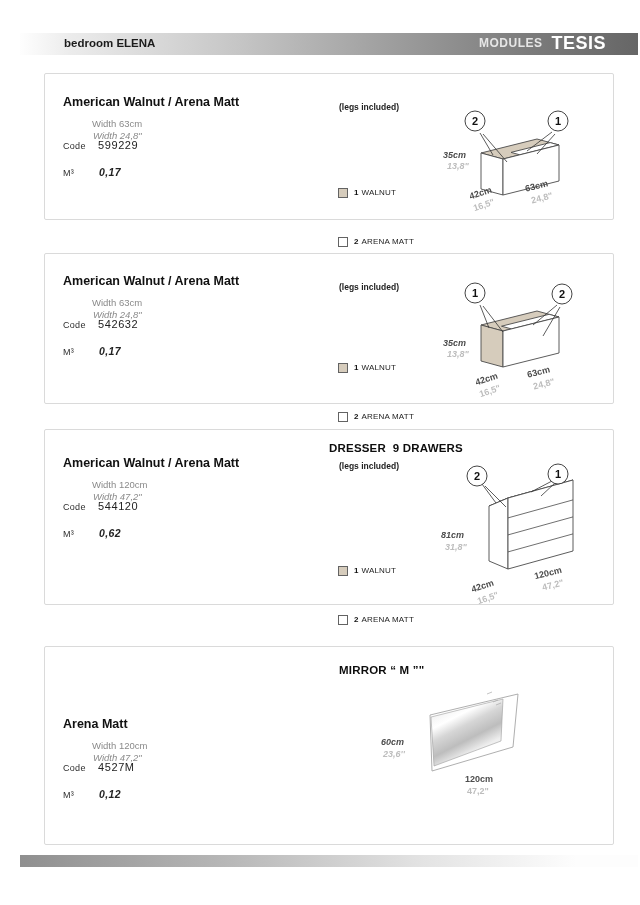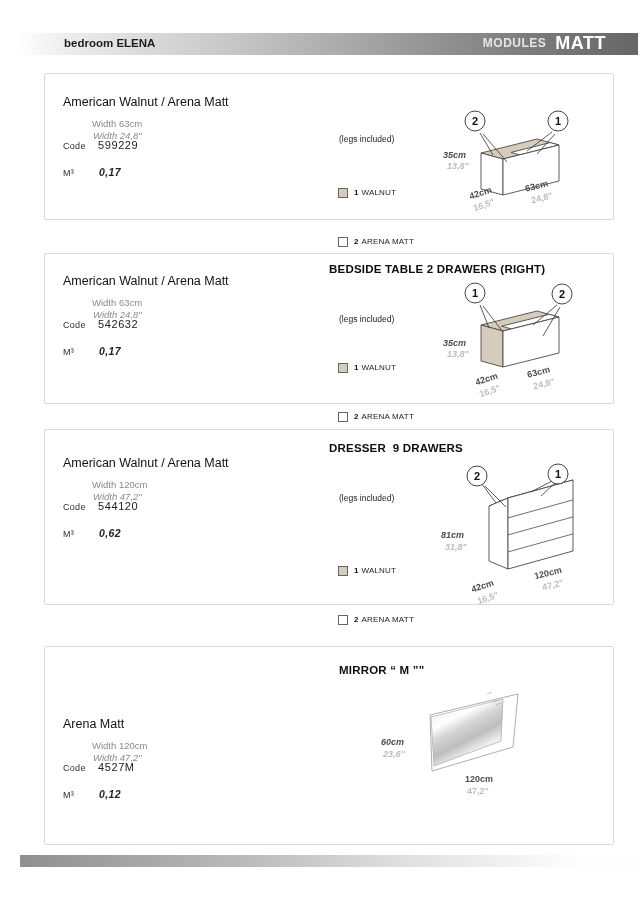--- a/index.html
+++ b/index.html
@@ -15,28 +15,28 @@
   
   .fbar{position:absolute;left:20px;top:855px;width:618px;height:12px;
         background:linear-gradient(to right,#8f8f8f 0%,#b9b9b9 35%,#e3e3e3 65%,#fdfdfd 90%);}
   
   .card{position:absolute;left:44px;width:568px;background:#fff;border:1px solid #dadada;border-radius:2px;}
   .c1{top:73px;height:145px;}
   .c2{top:253px;height:149px;}
   .c3{top:429px;height:174px;}
   .c4{top:646px;height:197px;}
   .card *{position:absolute;white-space:pre;}
-  .finish{font-size:12.5px;font-weight:normal;color:#111;}
+  .finish{font-size:12.5px;font-weight:bold;color:#111;}
   .wcm{font-size:9.5px;color:#8a8a8a;}
   .win{font-size:9.5px;color:#8a8a8a;font-style:italic;}
   .lbl{font-size:9px;color:#2e2e2e;letter-spacing:.3px;}
   .codeval{font-size:11px;color:#222;letter-spacing:.6px;}
   .volval{font-size:10.5px;color:#222;font-style:italic;font-weight:bold;letter-spacing:.4px;text-align:center;}
   .ptitle{font-size:11.5px;font-weight:bold;color:#0d0d0d;letter-spacing:.2px;}
-  .psub{font-size:8.5px;font-weight:normal;color:#222;margin-top:32px;}
+  .psub{font-size:8.5px;font-weight:bold;color:#222;}
   .legend{width:120px;}
   .lrow{position:relative;display:flex;align-items:center;height:13px;white-space:pre;}
   .lrow span{position:static;}
   .lsq{width:8px;height:8px;border:1px solid #636363;display:inline-block;margin-right:6px;}
   .lsq-tan{background:#d6ccbc;}
   .lsq-wht{background:#fff;}
   .lnum{font-size:8px;font-weight:bold;color:#111;margin-right:3px;}
   .ltxt{font-size:8px;color:#222;letter-spacing:.2px;}
   .dim{font-size:9px;font-weight:bold;color:#4d4d4d;}
   .dimlt{font-size:9px;font-weight:bold;color:#bdbdbd;}
@@ -47,21 +47,21 @@
 </style>
 </head>
 <body>
 
 <div id="page">
 
   <div class="hbar">
     <span class="htitle">bedroom ELENA</span>
     <span class="hright">
       <span class="hmodules">MODULES</span>
-      <span class="hbrand">MATT</span>
+      <span class="hbrand">TESIS</span>
     </span>
   </div>
 
   <div class="card c1">
     <span class="finish" style="left:18px;top:21px">American Walnut / Arena Matt</span>
     <span class="wcm" style="left:47px;top:44px">Width 63cm</span>
     <span class="win" style="left:48px;top:56px">Width 24,8"</span>
     <span class="lbl" style="left:18px;top:67px">Code</span>
     <span class="codeval" style="left:53px;top:65px">599229</span>
     <span class="lbl" style="left:18px;top:94px">M³</span>
@@ -113,21 +113,20 @@
 
   <div class="card c2">
     <span class="finish" style="left:18px;top:20px">American Walnut / Arena Matt</span>
     <span class="wcm" style="left:47px;top:43px">Width 63cm</span>
     <span class="win" style="left:48px;top:55px">Width 24,8"</span>
     <span class="lbl" style="left:18px;top:66px">Code</span>
     <span class="codeval" style="left:53px;top:64px">542632</span>
     <span class="lbl" style="left:18px;top:93px">M³</span>
     <span class="volval" style="left:54px;top:91px">0,17</span>
 
-    <span class="ptitle" style="left:284px;top:9px">BEDSIDE TABLE 2 DRAWERS (RIGHT)</span>
     <span class="psub" style="left:294px;top:28px">(legs included)</span>
 
     <div class="legend" style="left:293px;top:71px">
       <div class="lrow">
         <span class="lsq lsq-tan"></span>
         <span class="lnum">1</span>
         <span class="ltxt">WALNUT</span>
       </div>
       <div class="lrow">
         <span class="lsq lsq-wht"></span>

